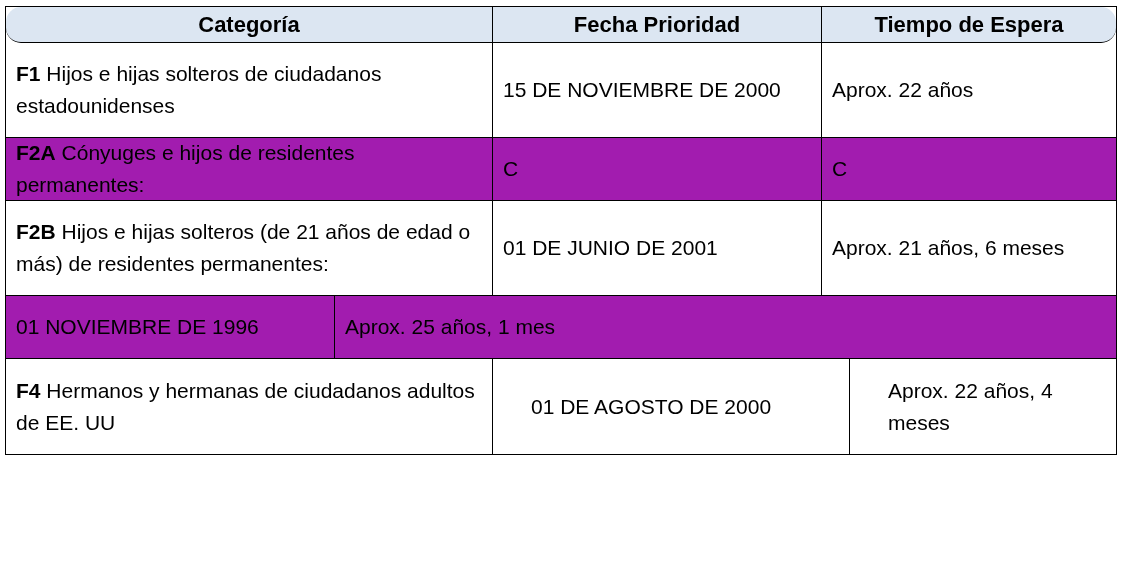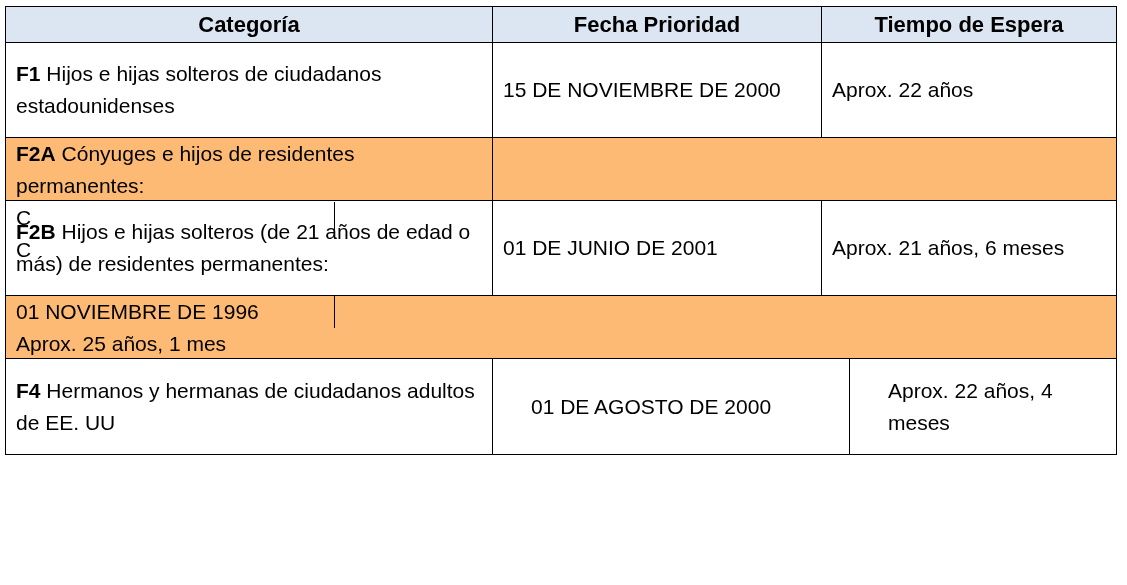--- a/index.html
+++ b/index.html
@@ -11,24 +11,24 @@
               font-size: 23px; line-height: 34px; display: flex; flex-direction: column;
               justify-content: center; align-items: center; text-align: center;
               border-bottom: 1px solid #000; box-sizing: border-box; }
     .row { display: flex; border-bottom: 1px solid #000; box-sizing: border-box; }
     .row:last-child { border-bottom: none; gap: 28px; }
     .cell { box-sizing: border-box; display: flex; align-items: center; padding: 0 10px;
             font-size: 21px; line-height: 32px; }
     .c1 { width: 487px; border-right: 1px solid #000; }
     .c2 { width: 329px; border-right: 1px solid #000; }
     .c3 { flex: 1; }
-    .head { height: 36px; background: #dce6f2; }
+    .head { height: 36px; background: #dce6f2; border-radius: 15px; }
     .head .cell { justify-content: center; font-weight: bold; font-size: 22px; }
     .white { background: #ffffff; }
-    .blue { background: #fdba74; flex-direction: column; }
+    .blue { background: #a21caf; }
     .tall { height: 95px; }
     .short { height: 63px; }
     .code { font-weight: bold; margin-top: 17px; }
   </style>
 </head>
 <body>
 
 <div class="tbl">
 
   <div class="row head">

